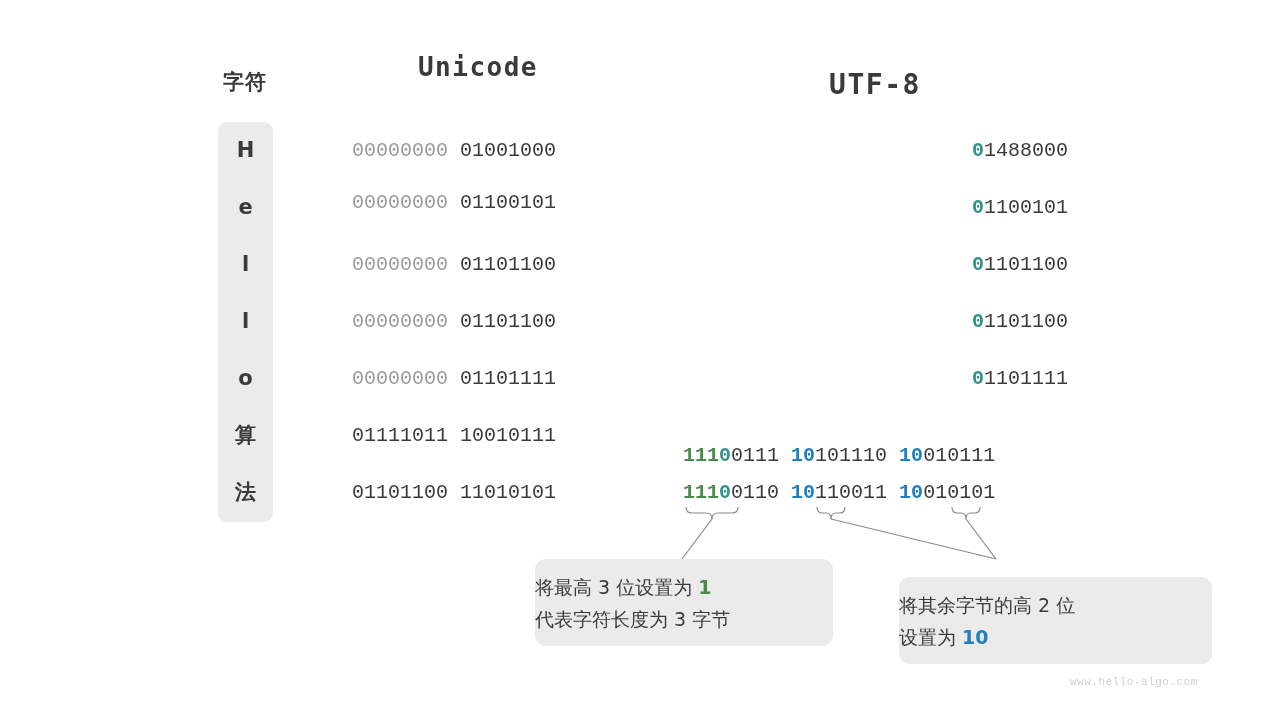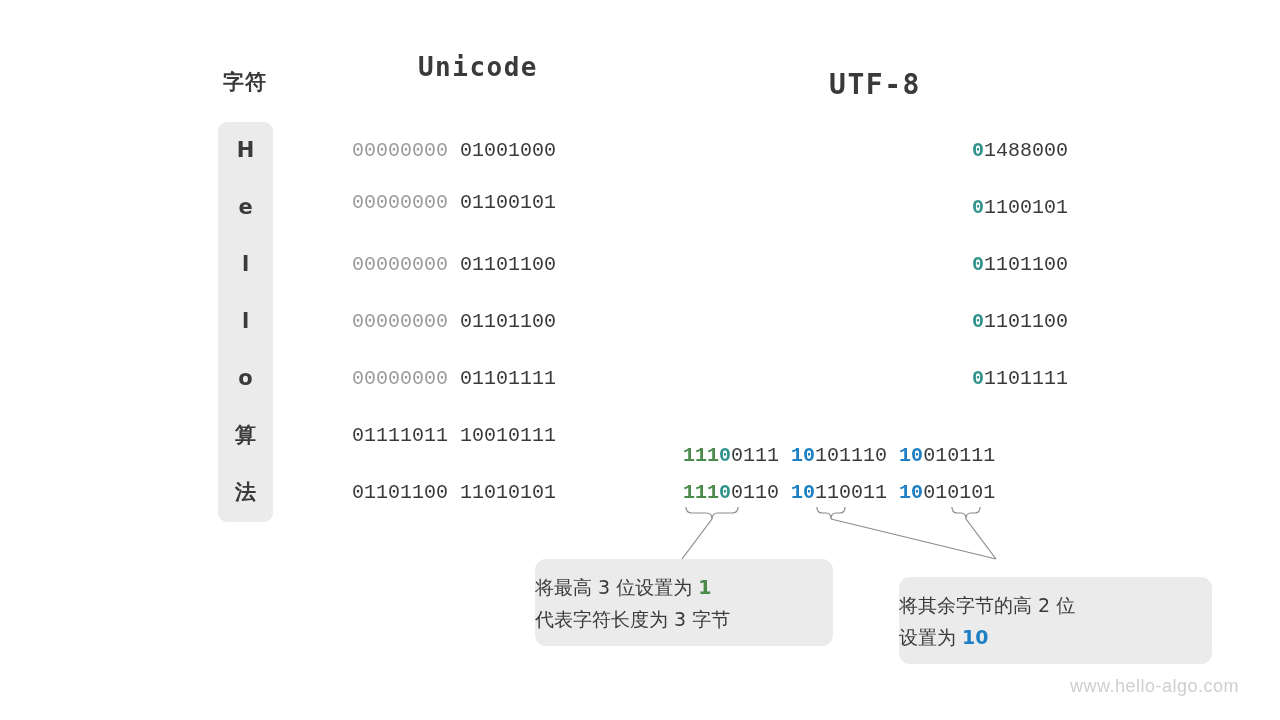--- a/index.html
+++ b/index.html
@@ -121,22 +121,22 @@
     white-space: pre;
   }
   #callout-1 { left: 535px; top: 559px; width: 298px; height: 87px; }
   #callout-2 { left: 857px; top: 577px; width: 313px; height: 87px; margin-left: 42px; }
 
   
   #watermark {
     position: absolute;
     left: 1070px;
     top: 676px;
-    font-family: Liberation Sans, sans-serif;
-    font-size: 18px;
+    font-family: Liberation Mono, monospace;
+    font-size: 11px;
     color: #cfcfcf;
     letter-spacing: 0.5px;
     white-space: nowrap;
   }
 </style>
 </head>
 <body>
 
 <div id="stage">
 

